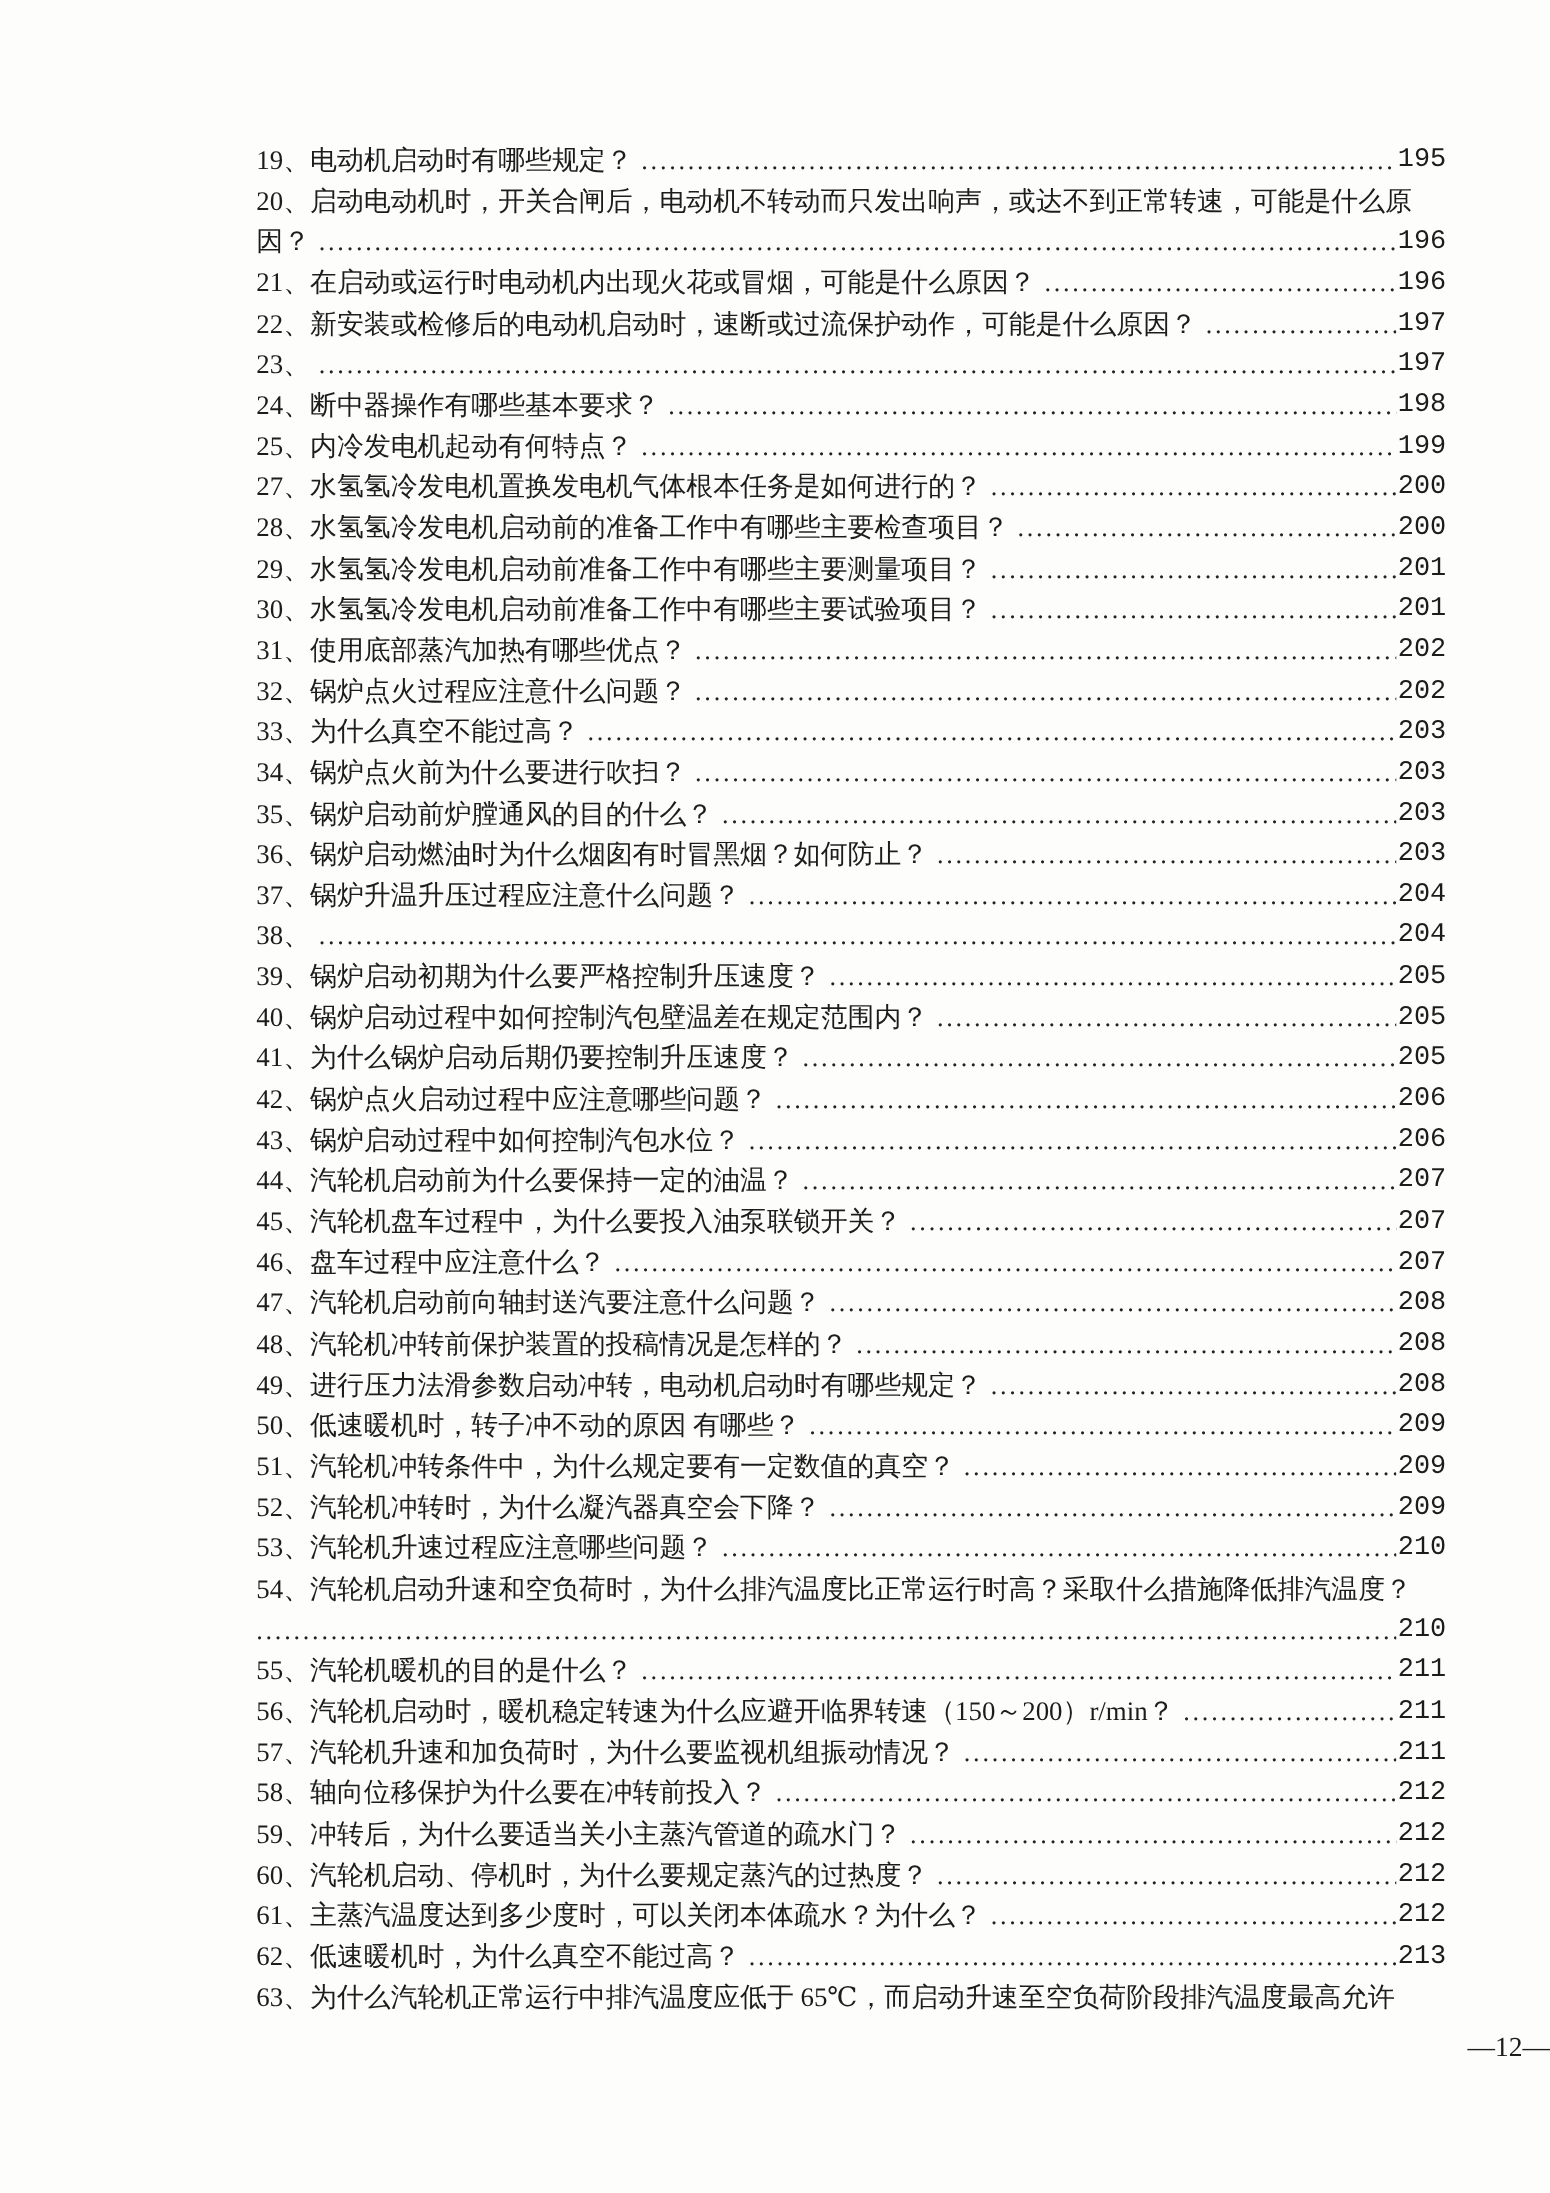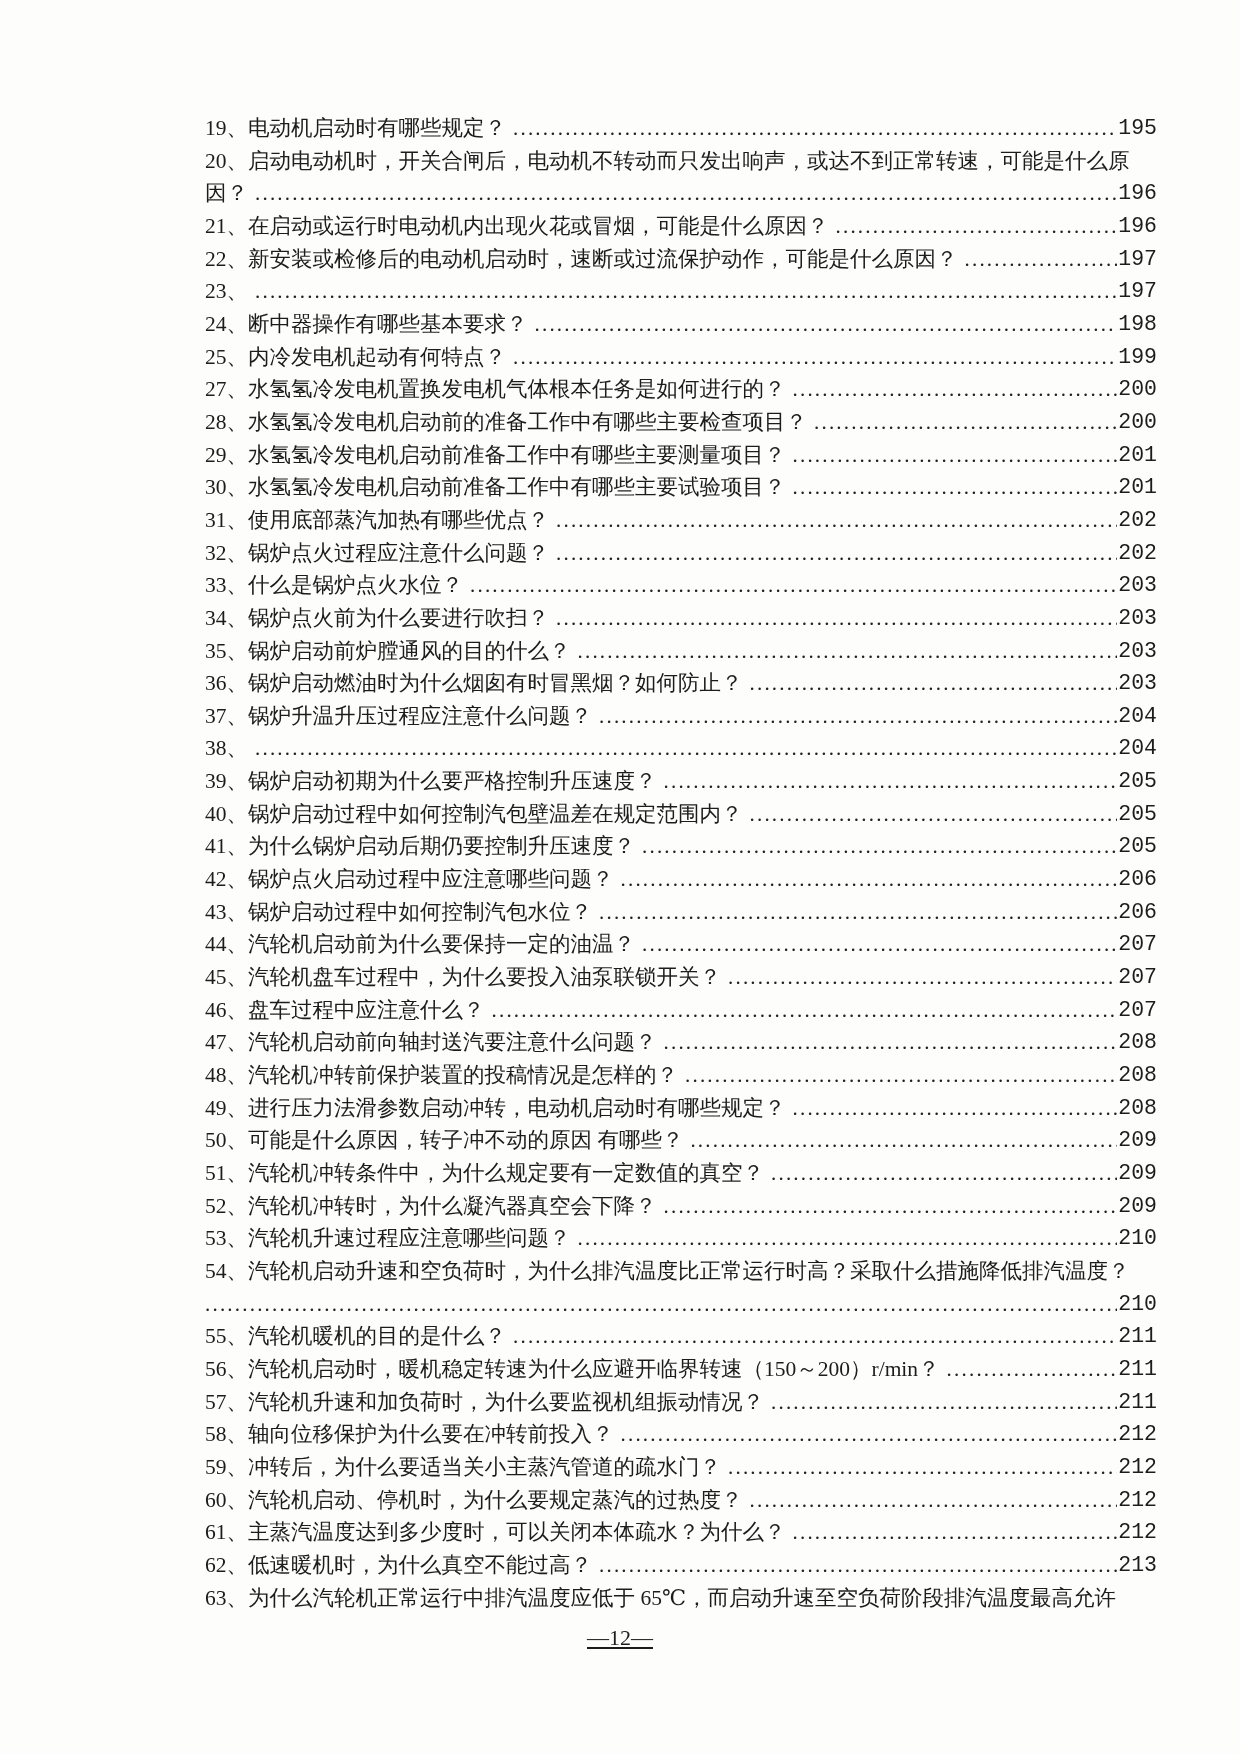--- a/index.html
+++ b/index.html
@@ -55,25 +55,24 @@
   }
   .pg {
     flex: 0 0 auto;
     font-family: Liberation Mono, monospace;
   }
   .footer {
     position: absolute;
     left: 0;
     top: 1622px;
     width: 1240px;
-    text-align: center;
+    text-align: right;
     font-size: 22px;
     line-height: 32px;
     color: #1c1c1c;
-    text-decoration: underline;
   }
 </style>
 </head>
 <body>
 
 <div class="content">
     <div class="row">
       <span class="num">19、</span>
       <span class="txt">电动机启动时有哪些规定？</span>
       <span class="leader"></span>
@@ -148,21 +147,21 @@
       <span class="pg">202</span>
     </div>
     <div class="row">
       <span class="num">32、</span>
       <span class="txt">锅炉点火过程应注意什么问题？</span>
       <span class="leader"></span>
       <span class="pg">202</span>
     </div>
     <div class="row">
       <span class="num">33、</span>
-      <span class="txt">什么是锅炉点火水位？</span>
+      <span class="txt">为什么真空不能过高？</span>
       <span class="leader"></span>
       <span class="pg">203</span>
     </div>
     <div class="row">
       <span class="num">34、</span>
       <span class="txt">锅炉点火前为什么要进行吹扫？</span>
       <span class="leader"></span>
       <span class="pg">203</span>
     </div>
     <div class="row">
@@ -249,21 +248,21 @@
       <span class="pg">208</span>
     </div>
     <div class="row">
       <span class="num">49、</span>
       <span class="txt">进行压力法滑参数启动冲转，电动机启动时有哪些规定？</span>
       <span class="leader"></span>
       <span class="pg">208</span>
     </div>
     <div class="row">
       <span class="num">50、</span>
-      <span class="txt">可能是什么原因，转子冲不动的原因 有哪些？</span>
+      <span class="txt">低速暖机时，转子冲不动的原因 有哪些？</span>
       <span class="leader"></span>
       <span class="pg">209</span>
     </div>
     <div class="row">
       <span class="num">51、</span>
       <span class="txt">汽轮机冲转条件中，为什么规定要有一定数值的真空？</span>
       <span class="leader"></span>
       <span class="pg">209</span>
     </div>
     <div class="row">

